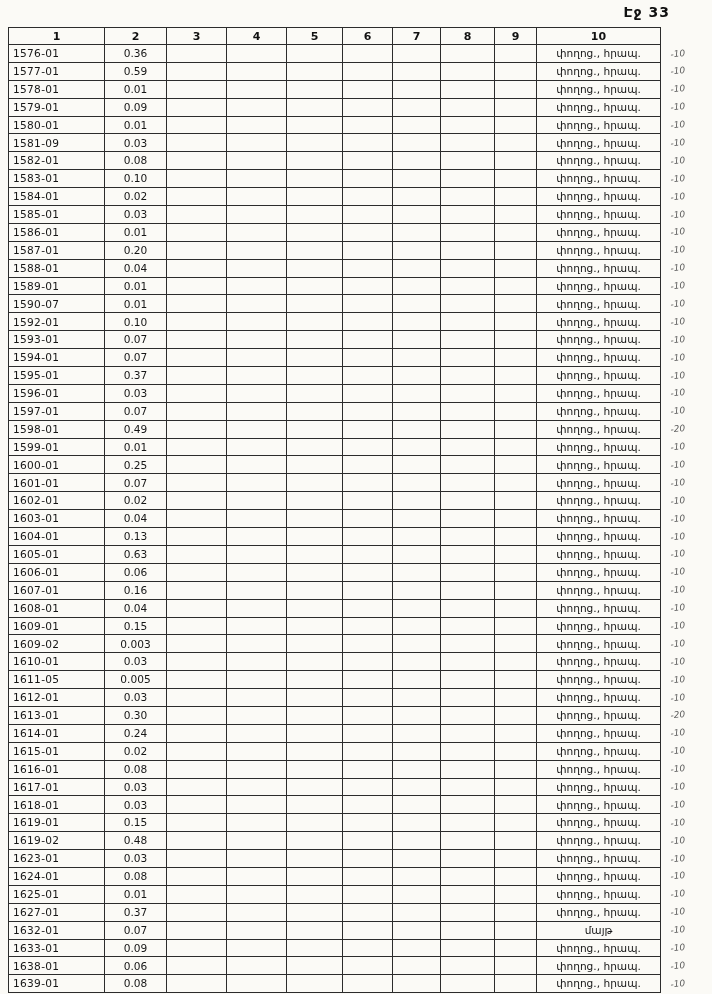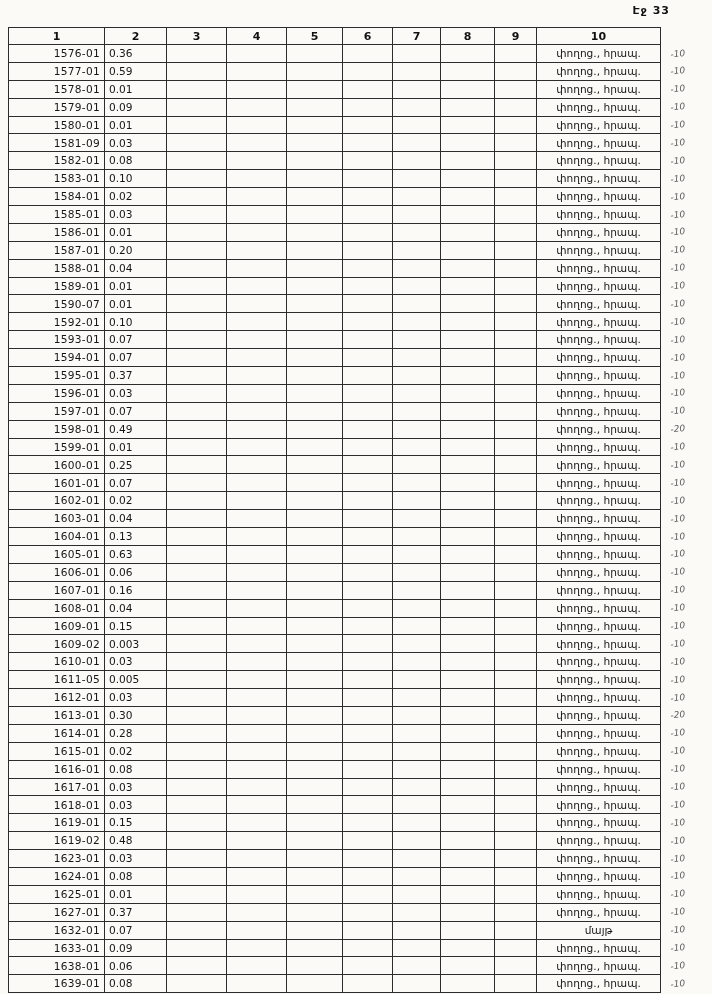--- a/index.html
+++ b/index.html
@@ -9,21 +9,21 @@
     font-family:"DejaVu Sans","Liberation Sans",sans-serif;
     color:#161616;
     overflow:hidden;
   }
   .page{
     position:absolute;inset:0;
     background:#fbfaf6;
   }
   .page-label{
     position:absolute;top:4px;right:42px;
-    font-weight:bold;font-size:11px;letter-spacing:1px;
+    font-weight:bold;font-size:14px;letter-spacing:1px;
     color:#111;
   }
   table.sheet{
     position:absolute;left:8px;top:27px;
     border-collapse:collapse;table-layout:fixed;
   }
   .sheet th,.sheet td{
     border:1px solid #2c2c2c;
     padding:0 4px;
     height:16.9px;
@@ -33,22 +33,22 @@
     white-space:nowrap;
     vertical-align:middle;
   }
   .sheet thead th{
     height:16px;
     font-size:11px;
     font-weight:bold;
     text-align:center;
     color:#111;
   }
-  .c-code{text-align:right;letter-spacing:.3px;}
-  .c-val{text-align:left;}
+  .c-code{text-align:left;letter-spacing:.3px;}
+  .c-val{text-align:center;}
   .c-empty{}
   .c-note{text-align:center;font-size:10.2px;}
   .sheet .c-mark{
     border:none;background:transparent;
     color:#5a5a5a;
     font-size:9px;font-style:italic;
     text-align:left;padding-left:9px;
     transform:rotate(-6deg);
   }
 </style>
@@ -578,21 +578,21 @@
           <td class="c-empty"></td>
           <td class="c-empty"></td>
           <td class="c-empty"></td>
           <td class="c-empty"></td>
           <td class="c-empty"></td>
           <td class="c-note">փողոց., հրապ.</td>
           <td class="c-mark">-20</td>
         </tr>
         <tr>
           <td class="c-code">1614-01</td>
-          <td class="c-val">0.28</td>
+          <td class="c-val">0.24</td>
           <td class="c-empty"></td>
           <td class="c-empty"></td>
           <td class="c-empty"></td>
           <td class="c-empty"></td>
           <td class="c-empty"></td>
           <td class="c-empty"></td>
           <td class="c-empty"></td>
           <td class="c-note">փողոց., հրապ.</td>
           <td class="c-mark">-10</td>
         </tr>

